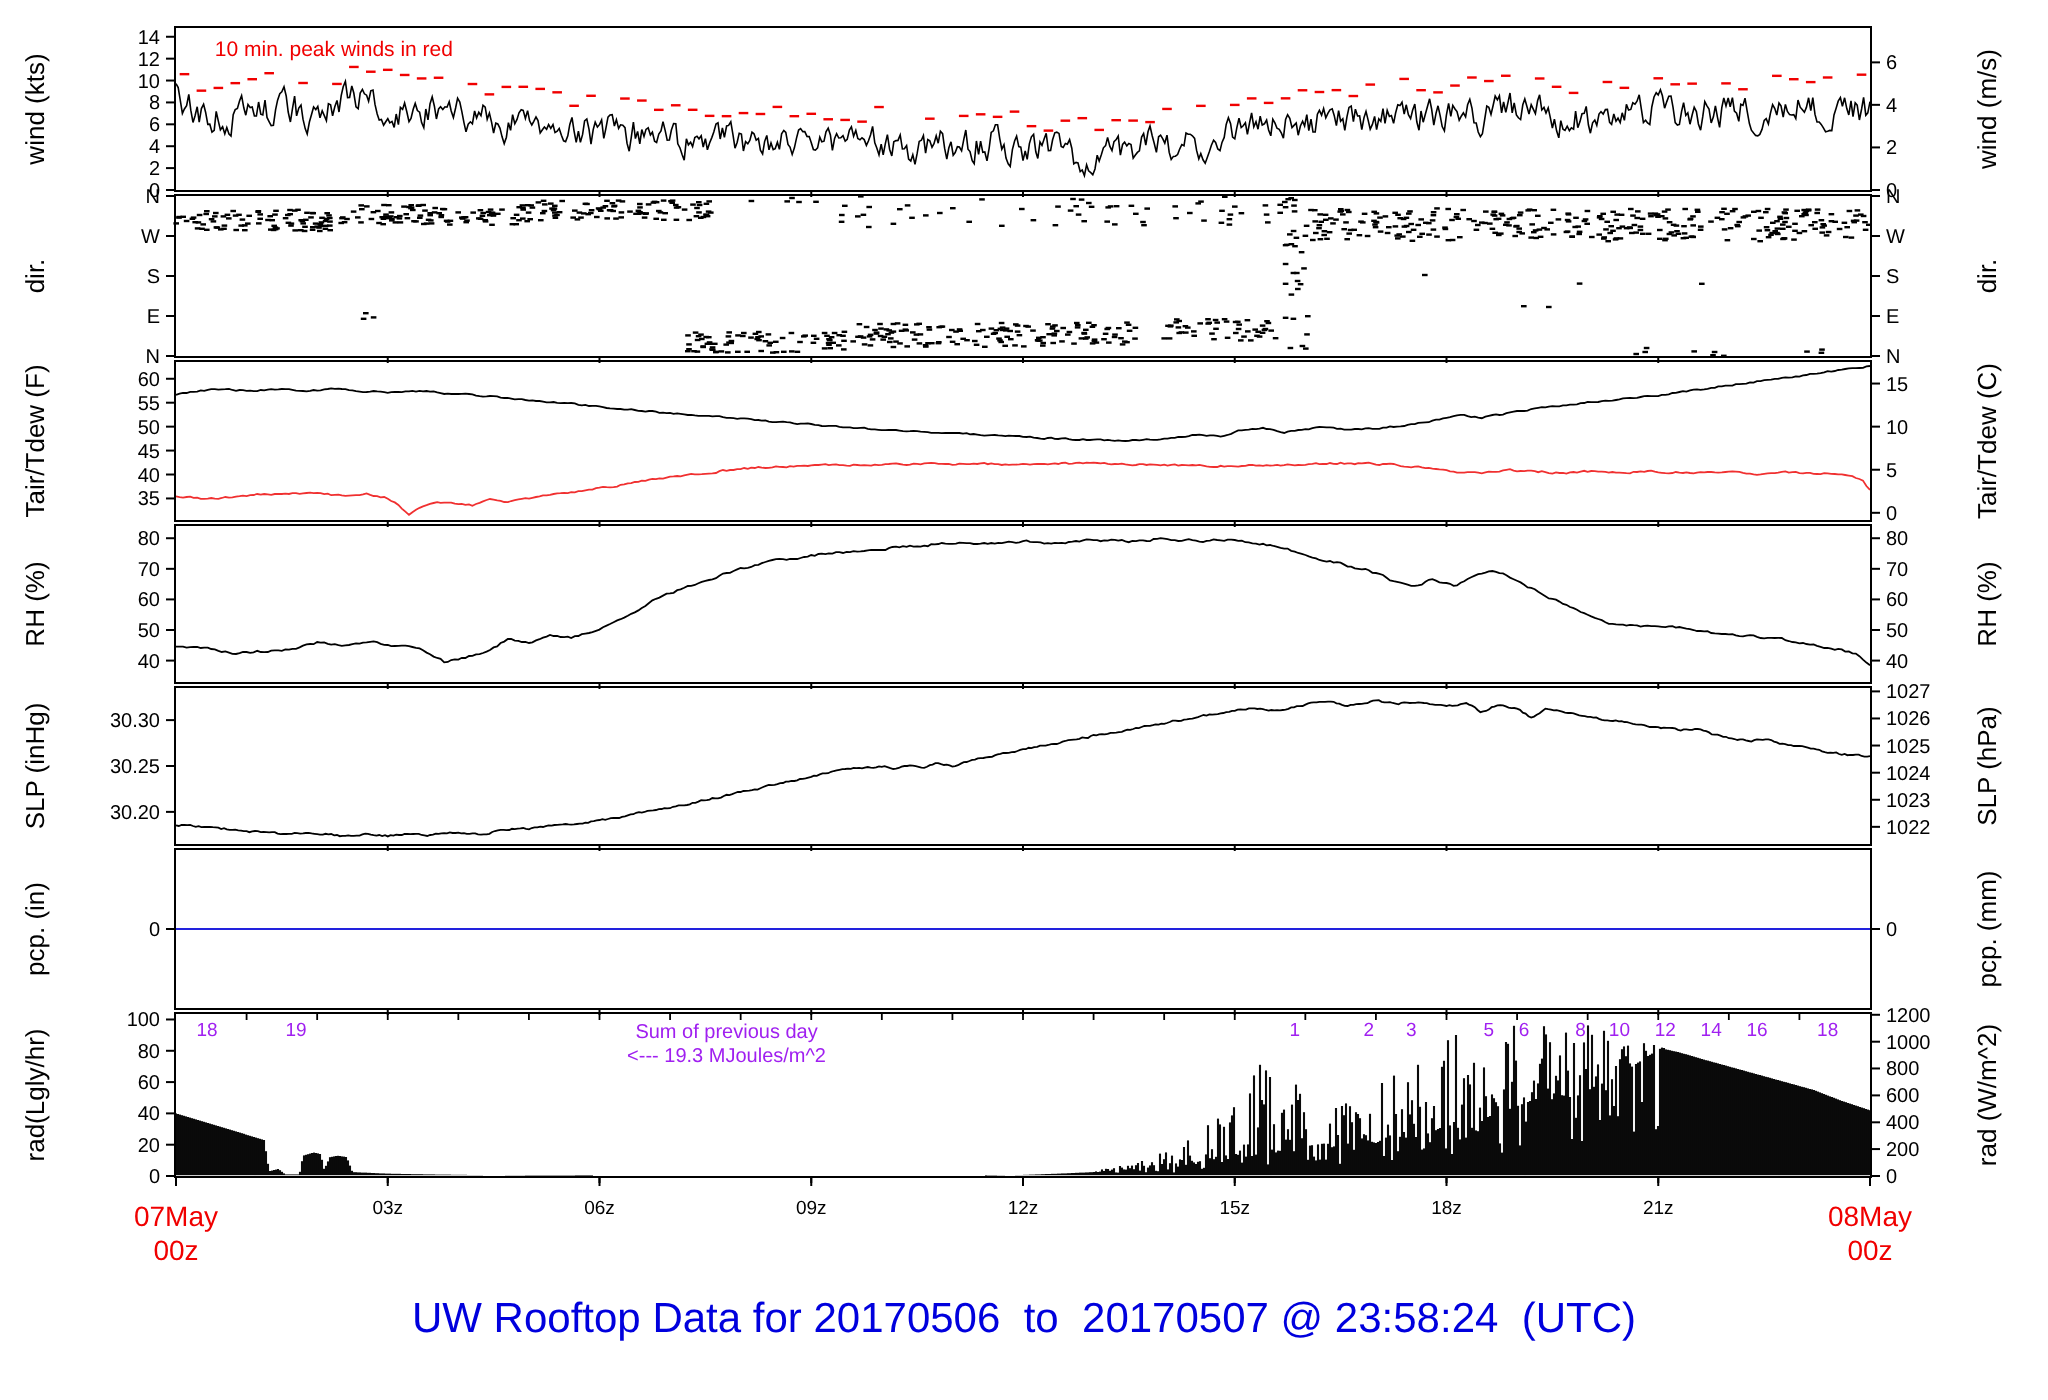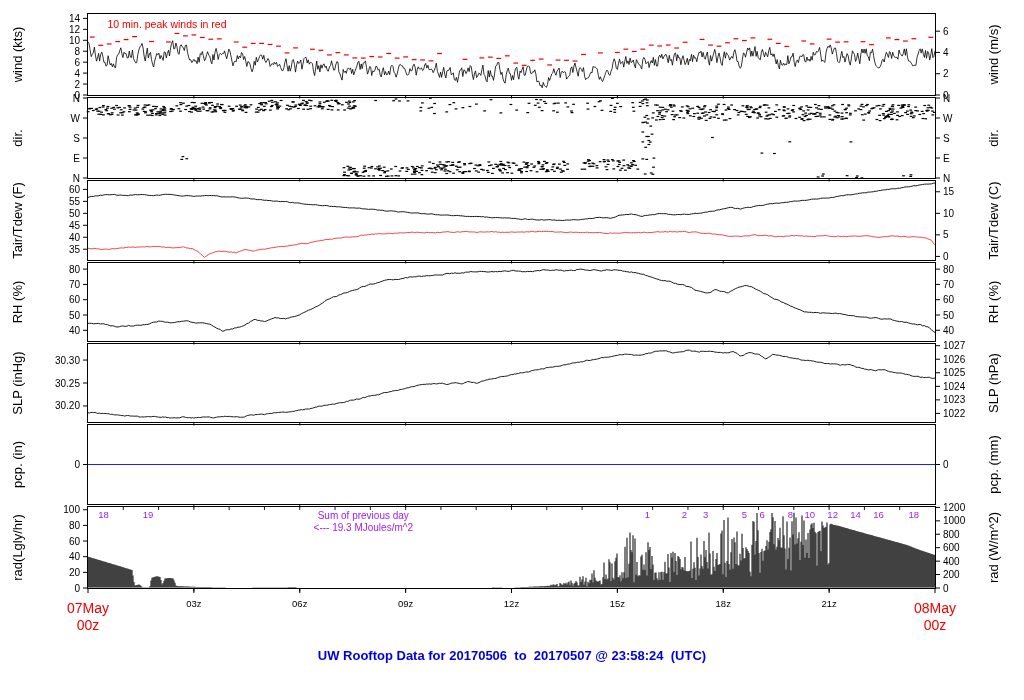--- a/index.html
+++ b/index.html
@@ -1,20 +1,20 @@
 <!DOCTYPE html>
 <html><head>
 <meta charset="utf-8">
 <style>
   html,body{margin:0;padding:0;background:#fff;}
   #stage{position:relative;width:1024px;height:700px;background:#ffffff;overflow:hidden;
          font-family:"Liberation Sans","DejaVu Sans",sans-serif;}
   #plot{position:absolute;left:0;top:0;}
   #chart-title{position:absolute;left:0;top:648px;width:1024px;text-align:center;
-         font-size:13px;color:#0000dd;white-space:pre;font-weight:bold;}
+         font-size:21px;color:#0000dd;white-space:pre;}
   svg text{font-family:"Liberation Sans","DejaVu Sans",sans-serif;}
 </style>
 </head>
 <body>
 
 <div id="stage">
   <svg id="plot" width="1024" height="700" viewBox="0 0 1024 700">
       <g>
         <g>
           <polyline points="88.0,41.8 89.1,43.8 90.1,49.9 91.2,56.7 92.2,54.5 93.3,52.8 94.4,47.2 95.4,55.1 96.5,61.2 97.5,58.0 98.6,53.4 99.6,61.1 100.7,54.3 101.8,52.1 102.8,56.1 103.9,62.2 104.9,62.1 106.0,66.1 107.1,65.2 108.1,55.7 109.2,60.7 110.2,64.9 111.3,63.4 112.4,66.9 113.4,63.8 114.5,67.0 115.5,68.0 116.6,57.3 117.6,54.8 118.7,54.2 119.8,50.4 120.8,47.8 121.9,53.9 122.9,57.6 124.0,52.2 125.1,53.8 126.1,53.5 127.2,58.0 128.2,58.0 129.3,51.0 130.4,57.1 131.4,57.5 132.5,50.0 133.5,58.7 134.6,60.9 135.6,62.8 136.7,62.6 137.8,54.8 138.8,50.1 139.9,46.9 140.9,45.9 142.0,43.4 143.1,48.0 144.1,56.0 145.2,61.0 146.2,54.6 147.3,48.1 148.3,57.9 149.4,54.0 150.5,52.5 151.5,59.6 152.6,64.3 153.6,67.0 154.7,61.0 155.8,57.1 156.8,53.5 157.9,54.8 158.9,53.2 160.0,58.9 161.1,55.4 162.1,57.7 163.2,60.3 164.2,51.9 165.3,52.4 166.3,57.9 167.4,53.4 168.5,50.2 169.5,56.0 170.6,47.8 171.6,43.4 172.7,40.7 173.8,48.8 174.8,48.7 175.9,43.0 176.9,46.5 178.0,53.4 179.1,54.3 180.1,46.5 181.2,44.7 182.2,46.9 183.3,47.6 184.3,50.6 185.4,45.4 186.5,45.0 187.5,52.2 188.6,57.0 189.6,60.0 190.7,59.7 191.8,62.6 192.8,61.0 193.9,59.3 194.9,61.4 196.0,60.7 197.1,63.7 198.1,57.0 199.2,62.3 200.2,53.7 201.3,54.7 202.3,51.5 203.4,55.9 204.5,60.8 205.5,59.2 206.6,54.6 207.6,51.7 208.7,55.3 209.8,56.1 210.8,61.3 211.9,63.8 212.9,54.5 214.0,59.9 215.0,52.0 216.1,48.4 217.2,53.1 218.2,59.5 219.3,54.5 220.3,53.4 221.4,54.7 222.5,53.4 223.5,53.6 224.6,50.9 225.6,55.5 226.7,58.8 227.8,54.0 228.8,49.1 229.9,51.0 230.9,55.7 232.0,61.4 233.0,65.9 234.1,62.1 235.2,60.9 236.2,61.9 237.3,55.5 238.3,59.0 239.4,56.1 240.5,57.8 241.5,52.6 242.6,53.6 243.6,59.6 244.7,56.5 245.8,61.2 246.8,66.5 247.9,61.6 248.9,62.0 250.0,64.2 251.0,68.3 252.1,71.8 253.2,68.6 254.2,61.3 255.3,65.2 256.3,57.3 257.4,61.9 258.5,59.7 259.5,56.4 260.6,54.9 261.6,55.2 262.7,59.2 263.8,55.3 264.8,60.4 265.9,62.5 266.9,60.7 268.0,58.5 269.0,60.3 270.1,66.5 271.2,64.9 272.2,63.5 273.3,64.7 274.3,62.3 275.4,64.2 276.5,62.3 277.5,66.3 278.6,65.6 279.6,64.2 280.7,67.6 281.8,70.4 282.8,70.8 283.9,67.9 284.9,62.2 286.0,58.7 287.0,65.3 288.1,71.2 289.2,65.6 290.2,71.2 291.3,67.2 292.3,60.4 293.4,59.5 294.5,64.6 295.5,72.1 296.6,64.8 297.6,61.1 298.7,63.5 299.8,62.2 300.8,60.0 301.9,69.2 302.9,64.4 304.0,58.6 305.0,57.5 306.1,57.3 307.2,63.0 308.2,59.8 309.3,64.2 310.3,62.4 311.4,62.6 312.5,63.8 313.5,71.6 314.6,75.6 315.6,68.9 316.7,61.0 317.7,69.3 318.8,65.7 319.9,71.9 320.9,64.8 322.0,68.2 323.0,64.7 324.1,63.9 325.2,67.5 326.2,66.1 327.3,70.6 328.3,71.2 329.4,67.0 330.5,65.5 331.5,60.8 332.6,65.3 333.6,70.1 334.7,70.0 335.7,65.0 336.8,61.8 337.9,61.9 338.9,71.9 340.0,74.0 341.0,77.1 342.1,80.1 343.2,69.4 344.2,72.4 345.3,71.1 346.3,73.3 347.4,68.8 348.5,68.1 349.5,69.4 350.6,67.9 351.6,73.5 352.7,69.3 353.7,74.9 354.8,71.5 355.9,68.8 356.9,66.0 358.0,62.0 359.0,61.4 360.1,69.5 361.2,64.0 362.2,68.7 363.3,63.0 364.3,62.7 365.4,60.9 366.5,67.4 367.5,74.1 368.6,71.1 369.6,66.6 370.7,67.0 371.7,75.5 372.8,70.8 373.9,71.9 374.9,70.2 376.0,66.1 377.0,66.9 378.1,70.1 379.2,69.2 380.2,75.1 381.3,77.0 382.3,70.8 383.4,67.7 384.5,74.9 385.5,71.5 386.6,74.8 387.6,74.3 388.7,71.1 389.7,74.7 390.8,66.9 391.9,65.2 392.9,66.2 394.0,72.2 395.0,73.5 396.1,77.2 397.2,73.9 398.2,69.3 399.3,65.0 400.3,64.3 401.4,65.8 402.4,65.8 403.5,68.2 404.6,68.3 405.6,71.2 406.7,74.8 407.7,75.1 408.8,73.9 409.9,68.6 410.9,70.9 412.0,70.6 413.0,65.9 414.1,64.1 415.2,67.5 416.2,75.2 417.3,69.2 418.3,66.8 419.4,69.0 420.4,68.9 421.5,67.8 422.6,70.6 423.6,69.7 424.7,65.0 425.7,63.4 426.8,68.1 427.9,65.2 428.9,69.2 430.0,69.9 431.0,68.9 432.1,69.8 433.2,72.7 434.2,70.5 435.3,67.4 436.3,63.2 437.4,71.4 438.4,74.0 439.5,77.4 440.6,72.1 441.6,77.4 442.7,71.7 443.7,67.3 444.8,74.6 445.9,78.0 446.9,70.9 448.0,70.3 449.0,70.2 450.1,67.5 451.2,74.5 452.2,74.4 453.3,72.8 454.3,79.5 455.4,80.5 456.4,77.4 457.5,82.2 458.6,76.6 459.6,70.7 460.7,70.1 461.7,67.8 462.8,76.6 463.9,69.8 464.9,70.4 466.0,73.6 467.0,71.8 468.1,67.9 469.1,71.6 470.2,65.6 471.3,66.8 472.3,74.1 473.4,79.6 474.4,74.0 475.5,70.9 476.6,77.6 477.6,76.3 478.7,73.3 479.7,73.5 480.8,75.4 481.9,69.7 482.9,65.0 484.0,74.6 485.0,75.8 486.1,80.4 487.1,81.9 488.2,70.5 489.3,77.2 490.3,70.6 491.4,76.2 492.4,76.0 493.5,80.4 494.6,73.9 495.6,66.2 496.7,65.4 497.7,62.4 498.8,62.4 499.9,69.4 500.9,74.6 502.0,72.3 503.0,79.0 504.1,81.9 505.1,83.2 506.2,74.8 507.3,70.5 508.3,68.1 509.4,73.3 510.4,73.6 511.5,80.3 512.6,75.5 513.6,79.7 514.7,71.8 515.7,68.4 516.8,67.2 517.9,75.9 518.9,79.2 520.0,71.0 521.0,72.7 522.1,69.4 523.1,66.7 524.2,75.3 525.3,75.2 526.3,69.9 527.4,66.4 528.4,66.1 529.5,66.7 530.6,73.2 531.6,73.7 532.7,71.7 533.7,72.1 534.8,69.8 535.9,74.1 536.9,81.9 538.0,81.2 539.0,81.5 540.1,85.8 541.1,85.0 542.2,87.8 543.3,82.4 544.3,85.4 545.4,86.3 546.4,87.4 547.5,84.5 548.6,77.6 549.6,80.5 550.7,77.3 551.7,73.9 552.8,72.8 553.8,68.7 554.9,73.1 556.0,75.3 557.0,70.8 558.1,69.8 559.1,68.0 560.2,77.6 561.3,72.2 562.3,71.1 563.4,72.9 564.4,71.7 565.5,72.3 566.6,79.1 567.6,77.6 568.7,76.2 569.7,75.4 570.8,68.5 571.8,66.8 572.9,72.5 574.0,65.9 575.0,63.0 576.1,67.9 577.1,71.6 578.2,76.2 579.3,68.4 580.3,67.6 581.4,69.4 582.4,71.6 583.5,67.6 584.6,76.2 585.6,79.7 586.7,78.2 587.7,78.1 588.8,77.3 589.8,74.6 590.9,72.3 592.0,72.9 593.0,66.5 594.1,67.1 595.1,67.1 596.2,67.9 597.3,69.2 598.3,75.2 599.4,79.4 600.4,76.8 601.5,79.9 602.6,81.6 603.6,78.9 604.7,75.8 605.7,72.6 606.8,70.1 607.8,71.2 608.9,74.5 610.0,75.3 611.0,71.2 612.1,68.7 613.1,62.2 614.2,58.8 615.3,61.8 616.3,68.5 617.4,69.4 618.4,63.9 619.5,59.1 620.6,63.8 621.6,62.9 622.7,61.4 623.7,67.2 624.8,61.3 625.8,56.5 626.9,63.4 628.0,60.8 629.0,64.6 630.1,58.1 631.1,62.5 632.2,61.9 633.3,60.0 634.3,65.0 635.4,67.9 636.4,59.6 637.5,61.6 638.5,64.1 639.6,64.7 640.7,66.6 641.7,69.1 642.8,59.7 643.8,57.4 644.9,59.2 646.0,63.8 647.0,62.7 648.1,61.5 649.1,67.6 650.2,63.0 651.3,60.6 652.3,63.0 653.4,57.3 654.4,65.3 655.5,59.6 656.5,66.0 657.6,66.0 658.7,57.1 659.7,55.2 660.8,57.6 661.8,54.3 662.9,58.9 664.0,56.6 665.0,54.9 666.1,54.4 667.1,57.7 668.2,62.8 669.3,55.3 670.3,60.6 671.4,59.4 672.4,65.2 673.5,58.3 674.5,53.7 675.6,53.0 676.7,60.8 677.7,54.6 678.8,58.0 679.8,57.9 680.9,64.8 682.0,58.8 683.0,55.7 684.1,60.2 685.1,64.6 686.2,62.2 687.3,58.2 688.3,64.8 689.4,59.4 690.4,60.7 691.5,54.3 692.5,61.7 693.6,55.2 694.7,58.2 695.7,57.8 696.8,61.7 697.8,56.5 698.9,52.4 700.0,52.8 701.0,51.1 702.1,57.0 703.1,52.4 704.2,57.3 705.3,59.3 706.3,55.1 707.4,52.0 708.4,60.9 709.5,65.1 710.5,55.5 711.6,61.1 712.7,57.0 713.7,53.4 714.8,49.4 715.8,54.5 716.9,62.6 718.0,56.7 719.0,52.9 720.1,57.9 721.1,63.3 722.2,65.4 723.2,57.6 724.3,51.7 725.4,58.2 726.4,52.7 727.5,54.5 728.5,55.8 729.6,60.1 730.7,58.0 731.7,56.4 732.8,58.4 733.8,52.4 734.9,49.7 736.0,54.2 737.0,61.4 738.1,61.5 739.1,66.0 740.2,68.3 741.2,66.9 742.3,60.0 743.4,53.0 744.4,53.6 745.5,57.2 746.5,53.0 747.6,48.0 748.7,49.9 749.7,47.9 750.8,56.4 751.8,51.0 752.9,56.2 754.0,51.2 755.0,46.5 756.1,56.4 757.1,51.4 758.2,57.5 759.2,58.9 760.3,59.8 761.4,52.4 762.4,49.5 763.5,53.4 764.5,57.0 765.6,52.3 766.7,54.7 767.7,56.8 768.8,50.4 769.8,47.4 770.9,55.0 772.0,53.7 773.0,56.5 774.1,53.9 775.1,58.6 776.2,64.0 777.2,59.6 778.3,65.4 779.4,68.9 780.4,60.3 781.5,64.6 782.5,65.2 783.6,63.1 784.7,65.3 785.7,63.9 786.8,64.6 787.8,55.6 788.9,63.8 790.0,60.8 791.0,56.9 792.1,56.7 793.1,53.2 794.2,62.4 795.2,66.6 796.3,61.4 797.4,60.0 798.4,62.7 799.5,57.0 800.5,55.8 801.6,57.0 802.7,54.8 803.7,54.7 804.8,61.2 805.8,62.2 806.9,57.0 808.0,60.6 809.0,59.1 810.1,61.3 811.1,56.4 812.2,60.2 813.2,52.2 814.3,55.0 815.4,54.7 816.4,51.4 817.5,52.1 818.5,50.6 819.6,47.4 820.7,54.7 821.7,61.3 822.8,60.1 823.8,61.5 824.9,62.3 825.9,53.5 827.0,48.5 828.1,46.3 829.1,47.5 830.2,44.9 831.2,47.9 832.3,54.1 833.4,50.8 834.4,48.1 835.5,48.0 836.5,53.6 837.6,61.3 838.7,62.5 839.7,62.2 840.8,55.7 841.8,51.3 842.9,57.7 843.9,56.4 845.0,62.1 846.1,57.4 847.1,53.6 848.2,55.8 849.2,62.0 850.3,65.1 851.4,58.2 852.4,50.8 853.5,52.9 854.5,54.5 855.6,61.5 856.7,58.4 857.7,53.0 858.8,58.9 859.8,63.7 860.9,53.8 861.9,49.0 863.0,53.0 864.1,49.0 865.1,53.4 866.2,48.8 867.2,55.6 868.3,56.6 869.4,60.7 870.4,52.1 871.5,52.7 872.5,49.1 873.6,55.7 874.7,61.8 875.7,65.1 876.8,66.5 877.8,67.7 878.9,67.9 879.9,67.2 881.0,64.7 882.1,60.2 883.1,59.3 884.2,62.0 885.2,56.7 886.3,52.3 887.4,54.3 888.4,57.5 889.5,51.5 890.5,52.9 891.6,58.5 892.7,52.2 893.7,55.7 894.8,57.3 895.8,57.5 896.9,57.3 897.9,59.3 899.0,50.0 900.1,53.6 901.1,54.7 902.2,56.1 903.2,53.7 904.3,48.9 905.4,55.3 906.4,48.8 907.5,57.2 908.5,61.0 909.6,61.0 910.6,62.2 911.7,63.9 912.8,65.9 913.8,65.6 914.9,65.2 915.9,65.3 917.0,57.5 918.1,54.0 919.1,50.6 920.2,48.8 921.2,53.1 922.3,48.9 923.4,54.3 924.4,57.5 925.5,50.4 926.5,58.3 927.6,51.4 928.6,52.6 929.7,60.0 930.8,54.5 931.8,48.7 932.9,57.6 933.9,56.4 935.0,50.8" fill="none" stroke="#000000" stroke-width="0.8"></polyline>

